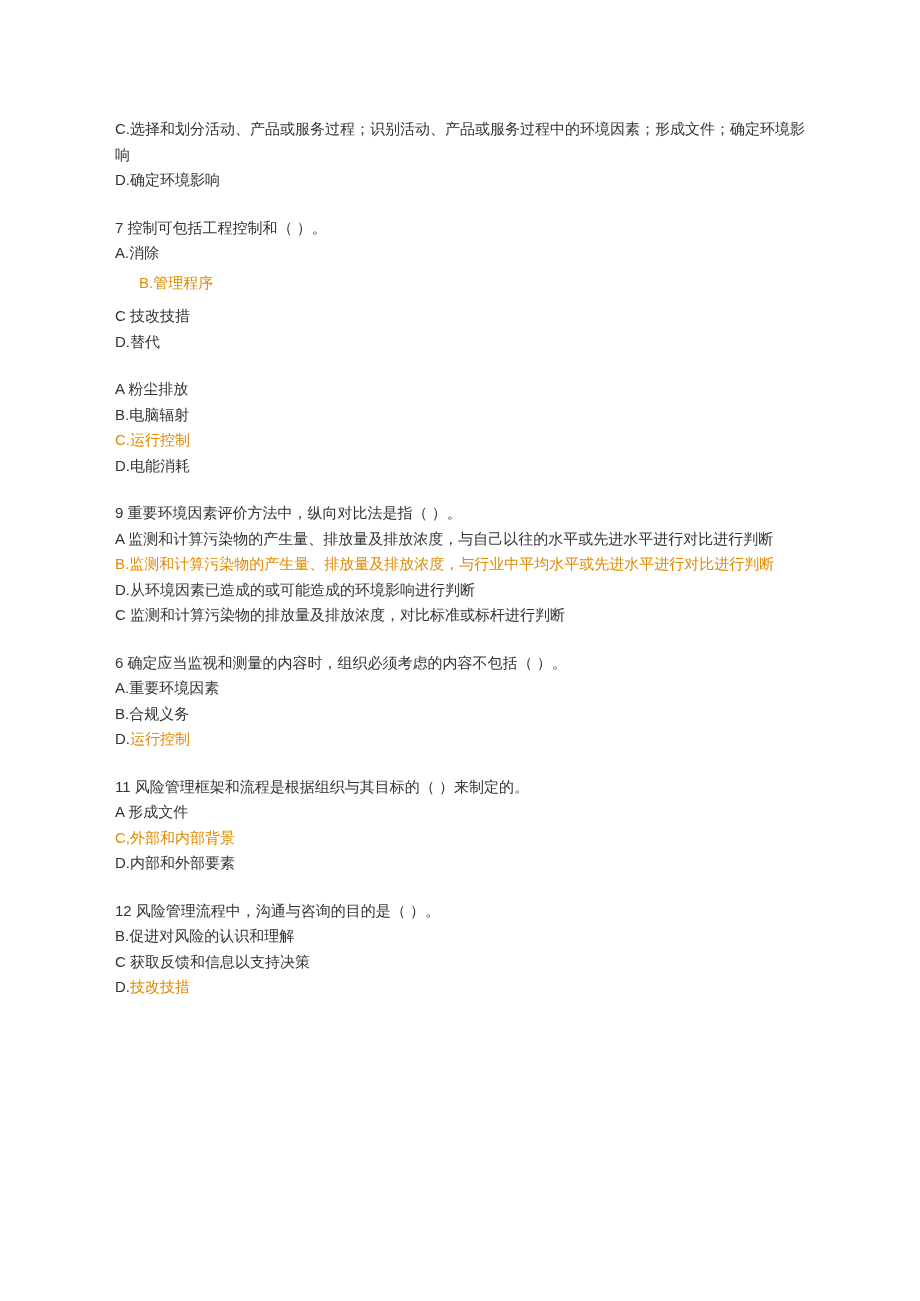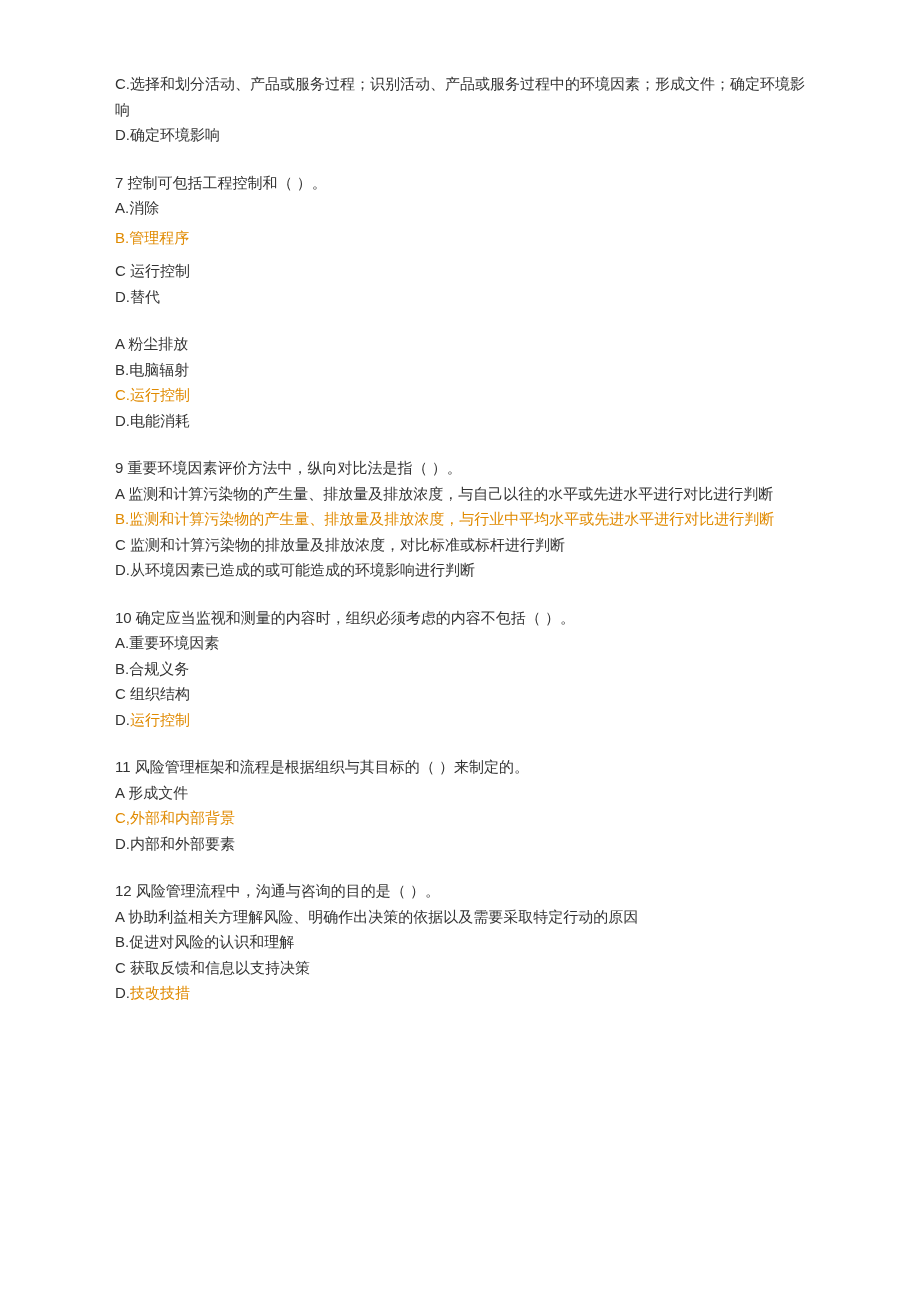--- a/index.html
+++ b/index.html
@@ -7,21 +7,21 @@
     padding: 0;
     background: #ffffff;
     font-family: "Microsoft YaHei", "SimSun", sans-serif;
     font-size: 15px;
     color: #333333;
     line-height: 1.7;
   }
   .page {
     width: 920px;
     min-height: 1301px;
-    padding: 71px 115px 60px 115px;
+    padding: 116px 115px 60px 115px;
     box-sizing: border-box;
   }
   .line {
     margin: 0;
     white-space: normal;
   }
   .block {
     margin-bottom: 22px;
   }
   .highlight {
@@ -34,62 +34,60 @@
 <div class="page">
 
   <div class="block">
     <p class="line">C.选择和划分活动、产品或服务过程；识别活动、产品或服务过程中的环境因素；形成文件；确定环境影响</p>
     <p class="line">D.确定环境影响</p>
   </div>
 
   <div class="block">
     <p class="line">7 控制可包括工程控制和（ ）。</p>
     <p class="line">A.消除</p>
-    <p class="line highlight" style="margin-top:4px;margin-bottom:8px;">B.管理程序</p>
-    <p class="line">C 运行控制</p>
+    <p class="line highlight" style="margin-top:4px;margin-bottom:8px;margin-left:24px;">B.管理程序</p>
+    <p class="line">C 技改技措</p>
     <p class="line">D.替代</p>
   </div>
 
   <div class="block">
     <p class="line">A 粉尘排放</p>
     <p class="line">B.电脑辐射</p>
     <p class="line highlight">C.运行控制</p>
     <p class="line">D.电能消耗</p>
   </div>
 
   <div class="block">
     <p class="line">9 重要环境因素评价方法中，纵向对比法是指（ ）。</p>
     <p class="line">A 监测和计算污染物的产生量、排放量及排放浓度，与自己以往的水平或先进水平进行对比进行判断</p>
     <p class="line highlight">B.监测和计算污染物的产生量、排放量及排放浓度，与行业中平均水平或先进水平进行对比进行判断</p>
+    <p class="line">D.从环境因素已造成的或可能造成的环境影响进行判断</p>
     <p class="line">C 监测和计算污染物的排放量及排放浓度，对比标准或标杆进行判断</p>
-    <p class="line">D.从环境因素已造成的或可能造成的环境影响进行判断</p>
   </div>
 
   <div class="block">
-    <p class="line">10 确定应当监视和测量的内容时，组织必须考虑的内容不包括（ ）。</p>
+    <p class="line">6 确定应当监视和测量的内容时，组织必须考虑的内容不包括（ ）。</p>
     <p class="line">A.重要环境因素</p>
     <p class="line">B.合规义务</p>
-    <p class="line">C 组织结构</p>
     <p class="line">
       <span>D.</span><span class="highlight">运行控制</span>
     </p>
   </div>
 
   <div class="block">
     <p class="line">11 风险管理框架和流程是根据组织与其目标的（ ）来制定的。</p>
     <p class="line">A 形成文件</p>
     <p class="line highlight">
       <span>C,</span><span>外部和内部背景</span>
     </p>
     <p class="line">D.内部和外部要素</p>
   </div>
 
   <div class="block">
     <p class="line">12 风险管理流程中，沟通与咨询的目的是（ ）。</p>
-    <p class="line">A 协助利益相关方理解风险、明确作出决策的依据以及需要采取特定行动的原因</p>
     <p class="line">B.促进对风险的认识和理解</p>
     <p class="line">C 获取反馈和信息以支持决策</p>
     <p class="line">
       <span>D.</span><span class="highlight">技改技措</span>
     </p>
   </div>
 
 </div>
 
 </body></html>

